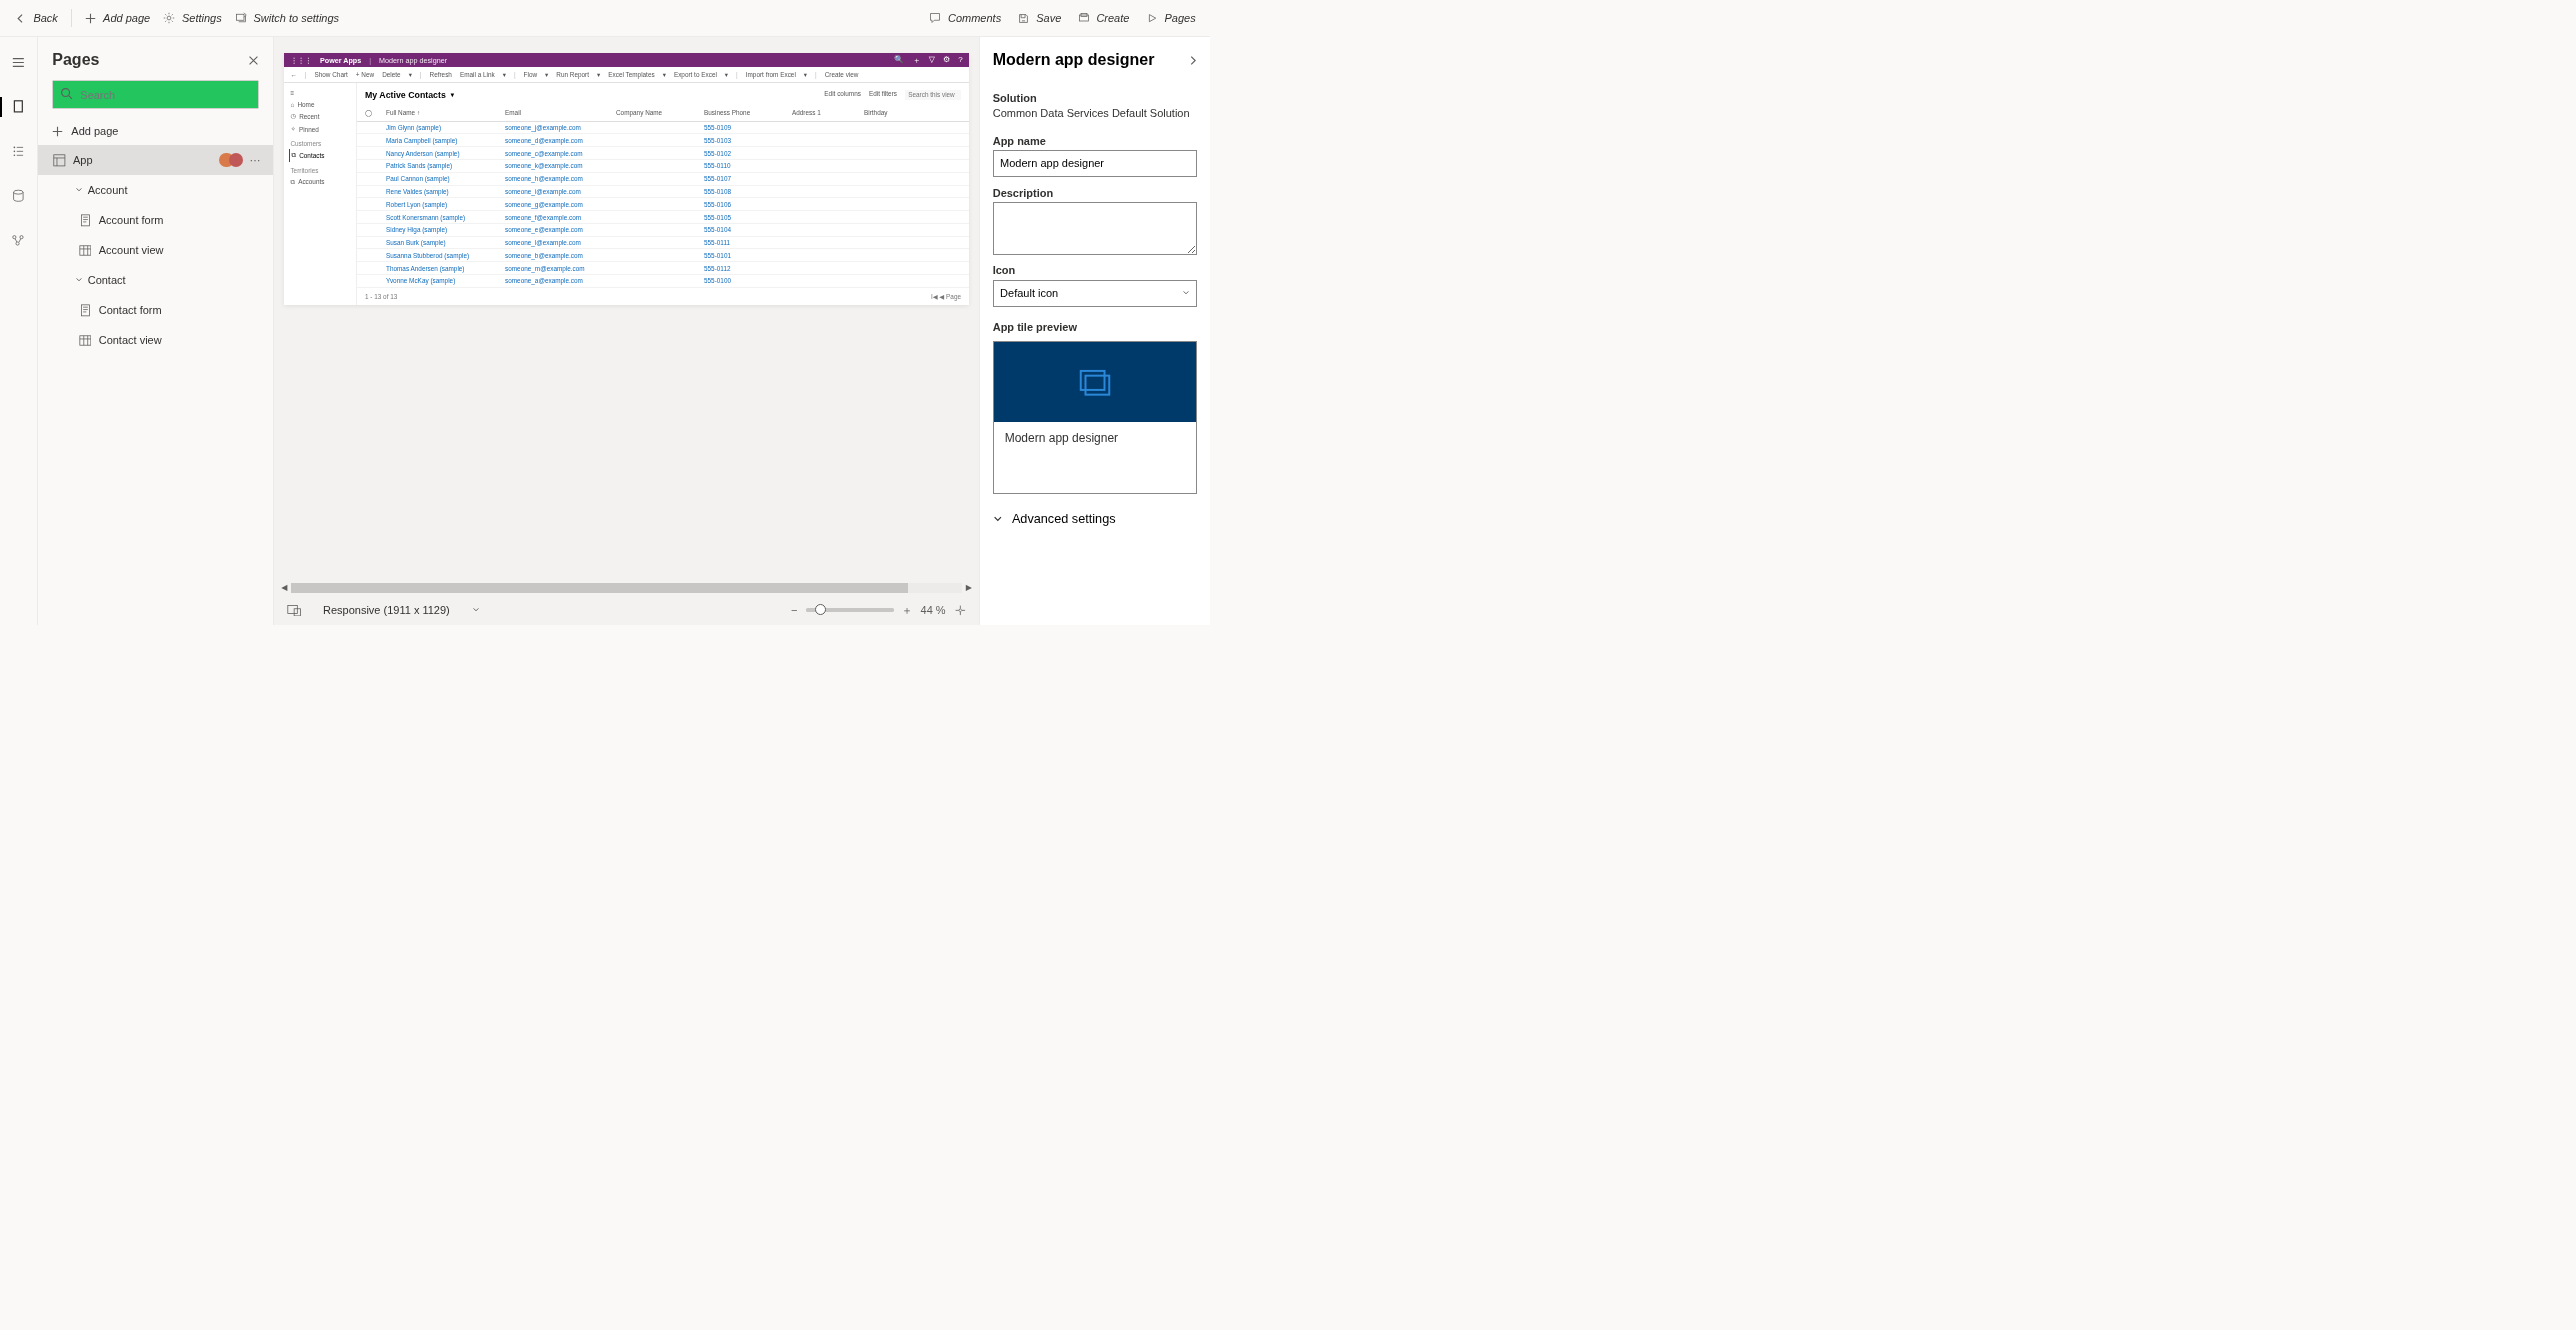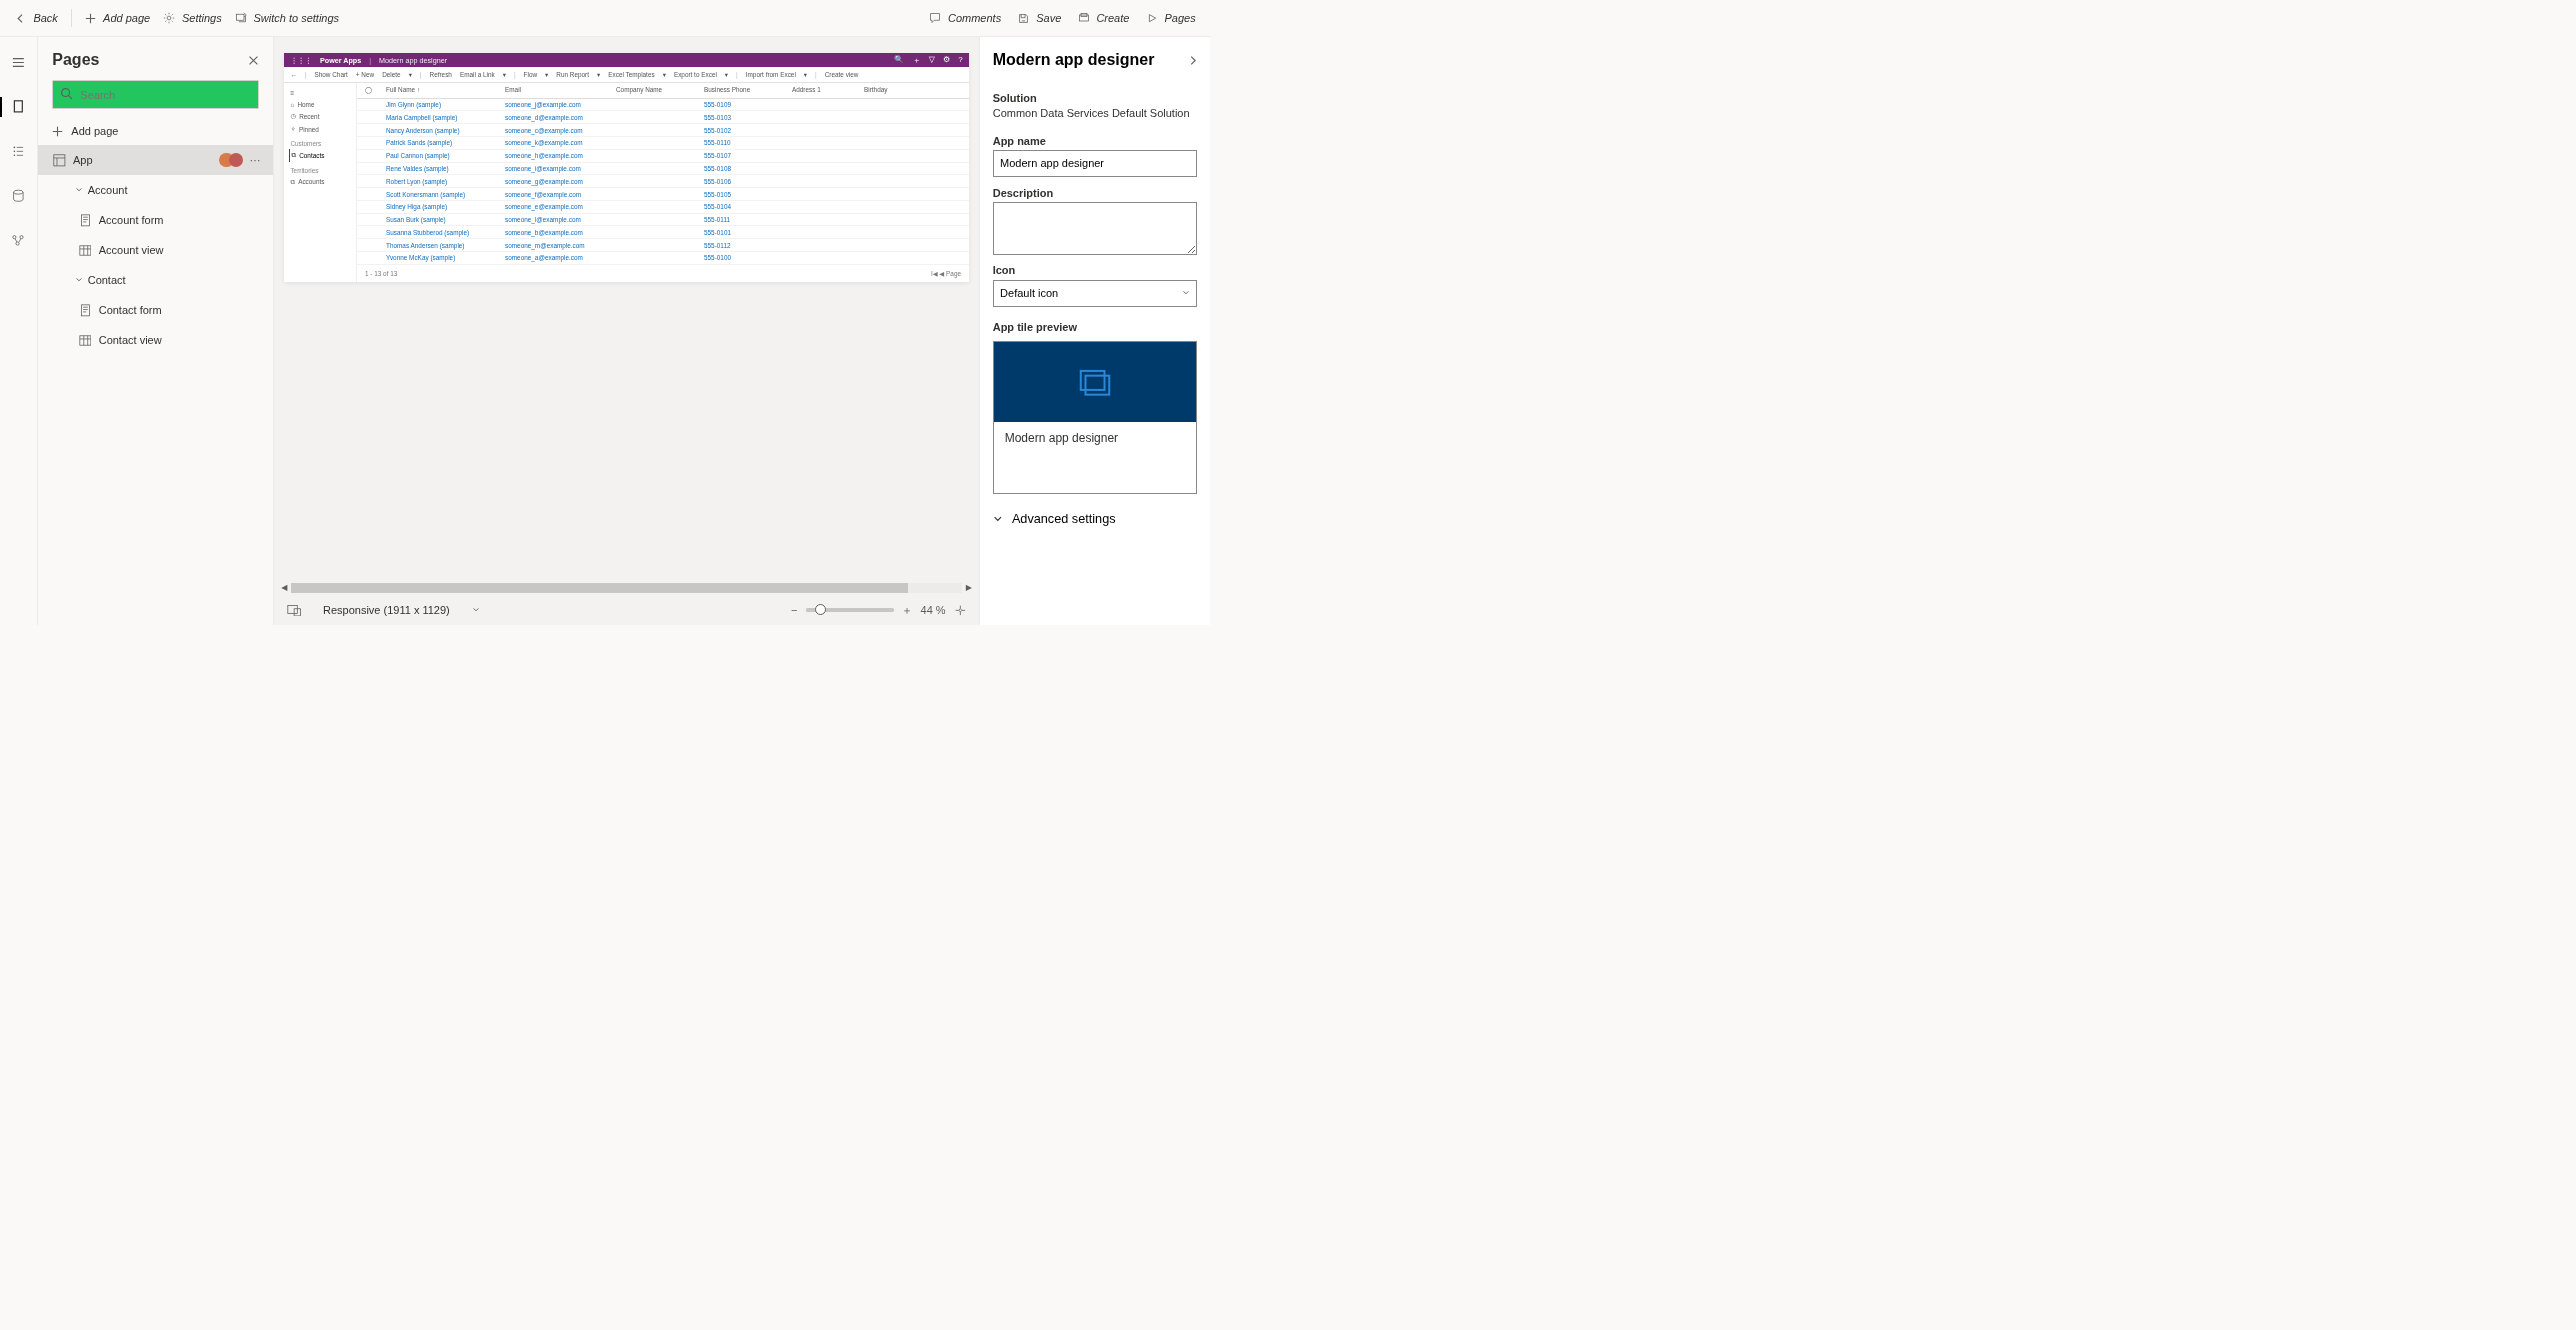--- a/index.html
+++ b/index.html
@@ -357,20 +357,29 @@
               <div class="nitem">≡</div>
               <div class="nitem">⌂ <span>Home</span></div>
               <div class="nitem">◷ <span>Recent</span></div>
               <div class="nitem">✧ <span>Pinned</span></div>
               <div class="nlabel">Customers</div>
               <div class="nitem sel">⧉ <span>Contacts</span></div>
               <div class="nlabel">Territories</div>
               <div class="nitem">⧉ <span>Accounts</span></div>
             </div>
             <div class="pv-grid">
+              <div class="pv-view-title">
+                <span>My Active Contacts</span>
+                <span style="font-size:6.4px;">▾</span>
+                <div class="vtools">
+                  <span>Edit columns</span>
+                  <span>Edit filters</span>
+                  <input placeholder="Search this view" style="">
+                </div>
+              </div>
               <div class="pv-thead">
                 <span class="c1">◯</span>
                 <span class="c2">Full Name ↑</span>
                 <span class="c3">Email</span>
                 <span class="c4">Company Name</span>
                 <span class="c5">Business Phone</span>
                 <span class="c6">Address 1</span>
                 <span class="c7">Birthday</span>
               </div>
               <div id="pv-rows">

